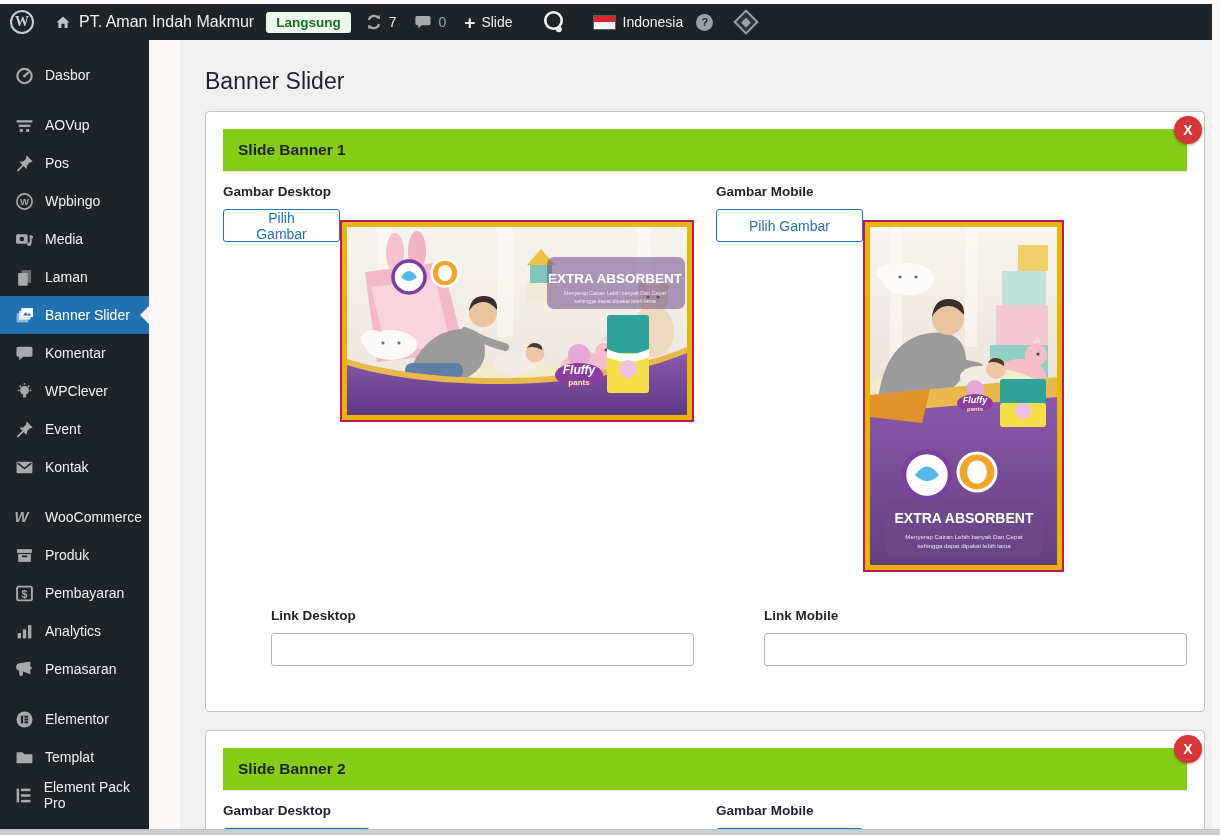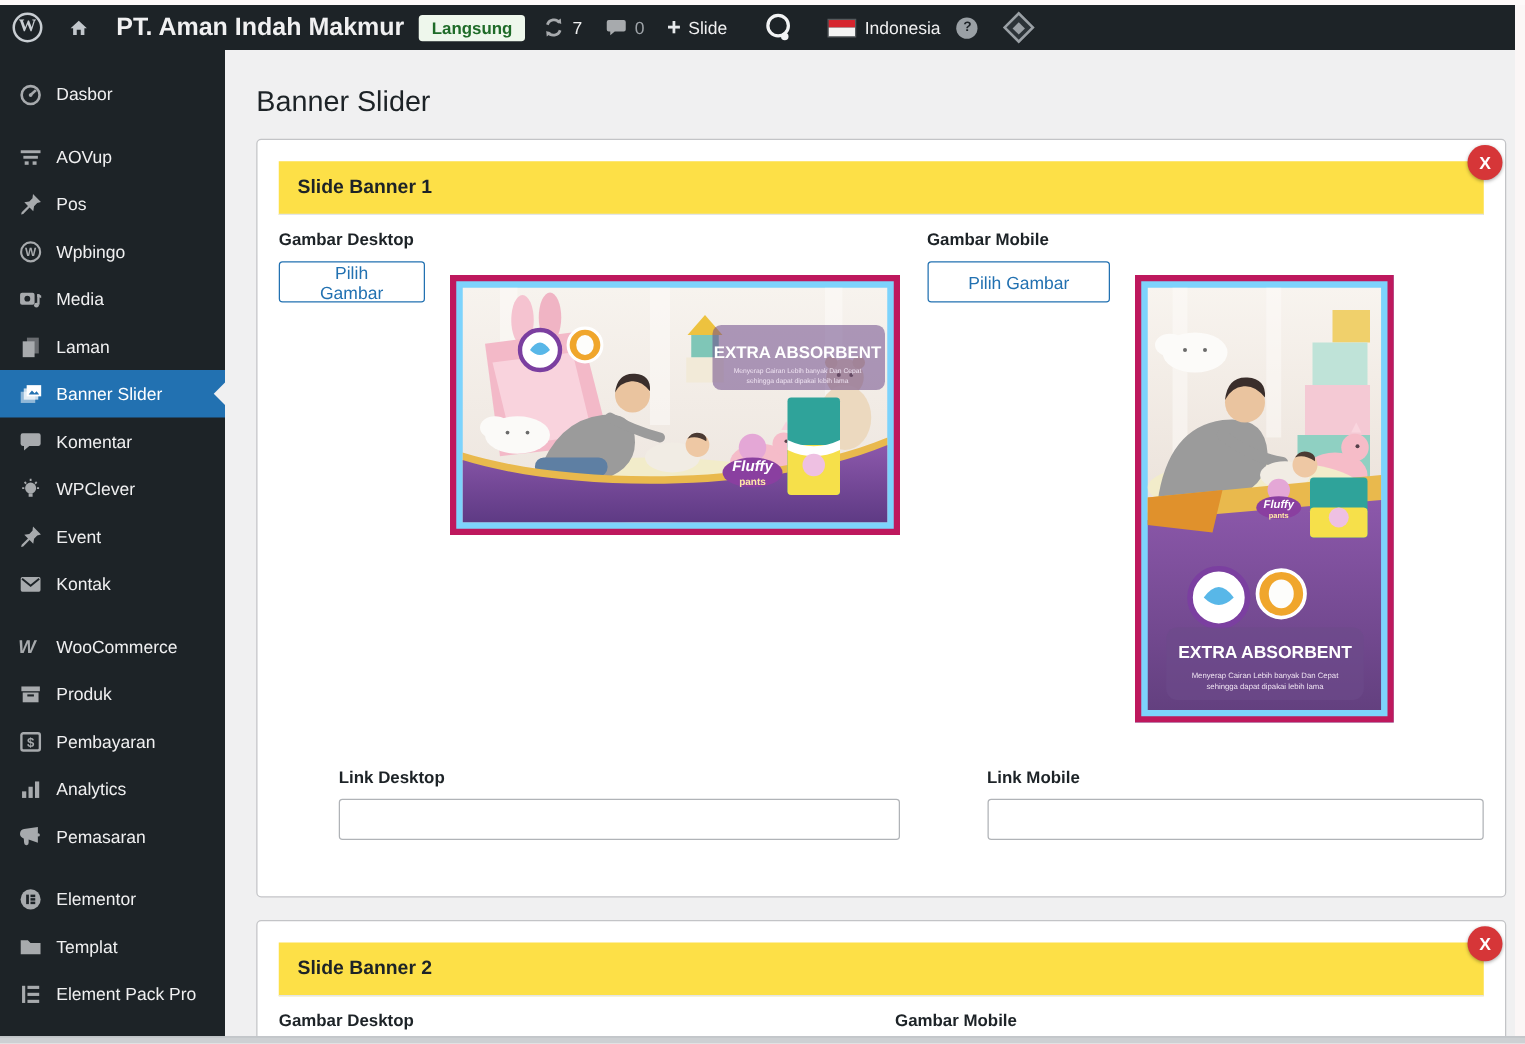--- a/index.html
+++ b/index.html
@@ -8,69 +8,69 @@
   #stage { position:relative; width:1220px; height:835px; }
 
   
   #adminbar { position:absolute; left:0; top:4px; width:1212px; height:36px;
     background:#1d2327; color:#f0f0f1; display:flex; align-items:center; font-size:14px; }
   .ab-item { display:flex; align-items:center; cursor:pointer; white-space:nowrap; }
   .ab-ic { display:flex; align-items:center; justify-content:center; }
   #ab-wplogo { margin-left:10px; width:24px; height:24px; border-radius:50%;
     border:2px solid #c9ced3; color:#c9ced3; display:flex; align-items:center; justify-content:center;
     font-family:"Liberation Serif","DejaVu Serif",serif; font-weight:bold; font-size:14px; }
-  #ab-site { margin-left:20px; gap:21px; font-size:20px;font-weight:bold; }
+  #ab-site { margin-left:20px; gap:7px; font-size:16px; }
   .env-badge { margin-left:12px; background:#eef7ec; color:#1e6b28; font-weight:700;
     font-size:13.5px; padding:3px 10px; border-radius:3px; }
   .ab-count { margin-left:6px; }
   .muted { color:#9ea3a8; }
   #ab-new { margin-left:18px; gap:6px; }
   .plus-glyph { font-size:19px; font-weight:bold; color:#e7eaec; line-height:1; }
   #ab-q { margin-left:28px; }
   #ab-lang { margin-left:26px; gap:7px;align-items:center; }
   .flag { width:23px; height:15px; border:1px solid rgba(255,255,255,.25); display:flex; flex-direction:column; }
   .flag .t { flex:1; background:#d6252f; } .flag .b { flex:1; background:#f4f4f4; }
   .help-badge { margin-left:6px; width:17px; height:17px; border-radius:50%; background:#9aa0a5;
     color:#1d2327; font-weight:bold; font-size:11px; display:flex; align-items:center; justify-content:center; }
   #ab-diamond { margin-left:24px; width:18px; height:18px; position:relative; transform:rotate(45deg);
     border:2px solid #9aa0a5; background:#2c3338; display:flex; align-items:center; justify-content:center; }
   #ab-diamond .core { width:7px; height:7px; background:#9aa0a5; }
 
   
-  #sidebar { position:absolute; left:0; top:40px; width:180px; height:789px;
+  #sidebar { position:absolute; left:0; top:40px; width:149px; height:789px;
     background:#1d2327; color:#f0f0f1; padding-top:16px; font-size:14px; }
   .menu-item { height:38px; display:flex; align-items:center; padding-left:13px; cursor:pointer; }
   .menu-item .mi-icon { width:22px; margin-right:10px; display:flex; justify-content:center; align-items:center; }
   .menu-item svg { display:block; }
   .menu-item.active { background:#2271b1; color:#fff; position:relative; }
   .menu-gap { height:12px; }
   .active-arrow { position:absolute; right:0; top:50%; transform:translateY(-50%);
     width:0; height:0; border-top:9px solid transparent; border-bottom:9px solid transparent;
     border-right:9px solid #f0f0f1; }
 
   
   #content { position:absolute; left:180px; top:40px; width:1032px; height:789px;
     background:#f0f0f1; overflow:hidden; color:#1d2327; }
   #page-title { font-size:23px; font-weight:400; margin:28px 0 0 25px; color:#1d2327; }
   .slide-card { position:relative; width:1000px; margin:16px 0 0 25px; background:#fff;
     border:1px solid #c3c4c7; border-radius:4px; padding-bottom:45px; }
   .slide-card + .slide-card { margin-top:18px; }
-  .card-header { margin:17px 17px 0 17px; height:43px; background:#fde047;
+  .card-header { margin:17px 17px 0 17px; height:43px; background:#84cc16;
     border-bottom:1px solid #e3e5e8; display:flex; align-items:center; padding-left:15px;
     font-size:15.5px; font-weight:700; color:#1d2327; }
   .remove-x { position:absolute; top:4px; right:2px; width:28px; height:28px; border-radius:50%;
     background:#d63638; color:#fff; border:none; font-weight:700; font-size:14px;
     display:flex; align-items:center; justify-content:center; cursor:pointer;
     box-shadow:0 1px 3px rgba(0,0,0,.35); font-family:inherit; }
   .fields { display:grid; grid-template-columns:1fr 1fr; column-gap:22px; padding:0 17px; margin-top:12px; }
   .field-label { font-weight:700; font-size:13.5px; color:#1d2327; margin-bottom:10px; }
   .picker-row { display:flex; align-items:flex-start; }
   .btn-pilih { background:#fff; border:1px solid #2271b1; color:#2271b1; border-radius:3px;
     height:33px; padding:0 32px; font-size:14px; cursor:pointer; font-family:inherit; }
-  .preview { background:#7dd3fc; border:5px solid #be185d; padding:5px; margin-left:20px; margin-top:11px; }
+  .preview { background:#eab308; border:2px solid #be185d; padding:5px; margin-left:0; margin-top:11px; }
   .preview svg { display:block; }
   .link-block { margin-top:36px;margin-left:48px; }
   .link-input { width:100%; height:33px; background:#fff; border:1px solid #b0b3b7; border-radius:3px;
     padding:0 8px; font-size:14px; font-family:inherit; color:#2c3338; }
 
   
   #hscrollbar { position:absolute; left:0; top:829px; width:1220px; height:6px;
     background:#cdd0d3; border-top:1px solid #bcc0c3; }
   #vscroll-track { position:absolute; left:1212px; top:4px; width:8px; height:825px; background:#fbf6f6; }
 </style>

